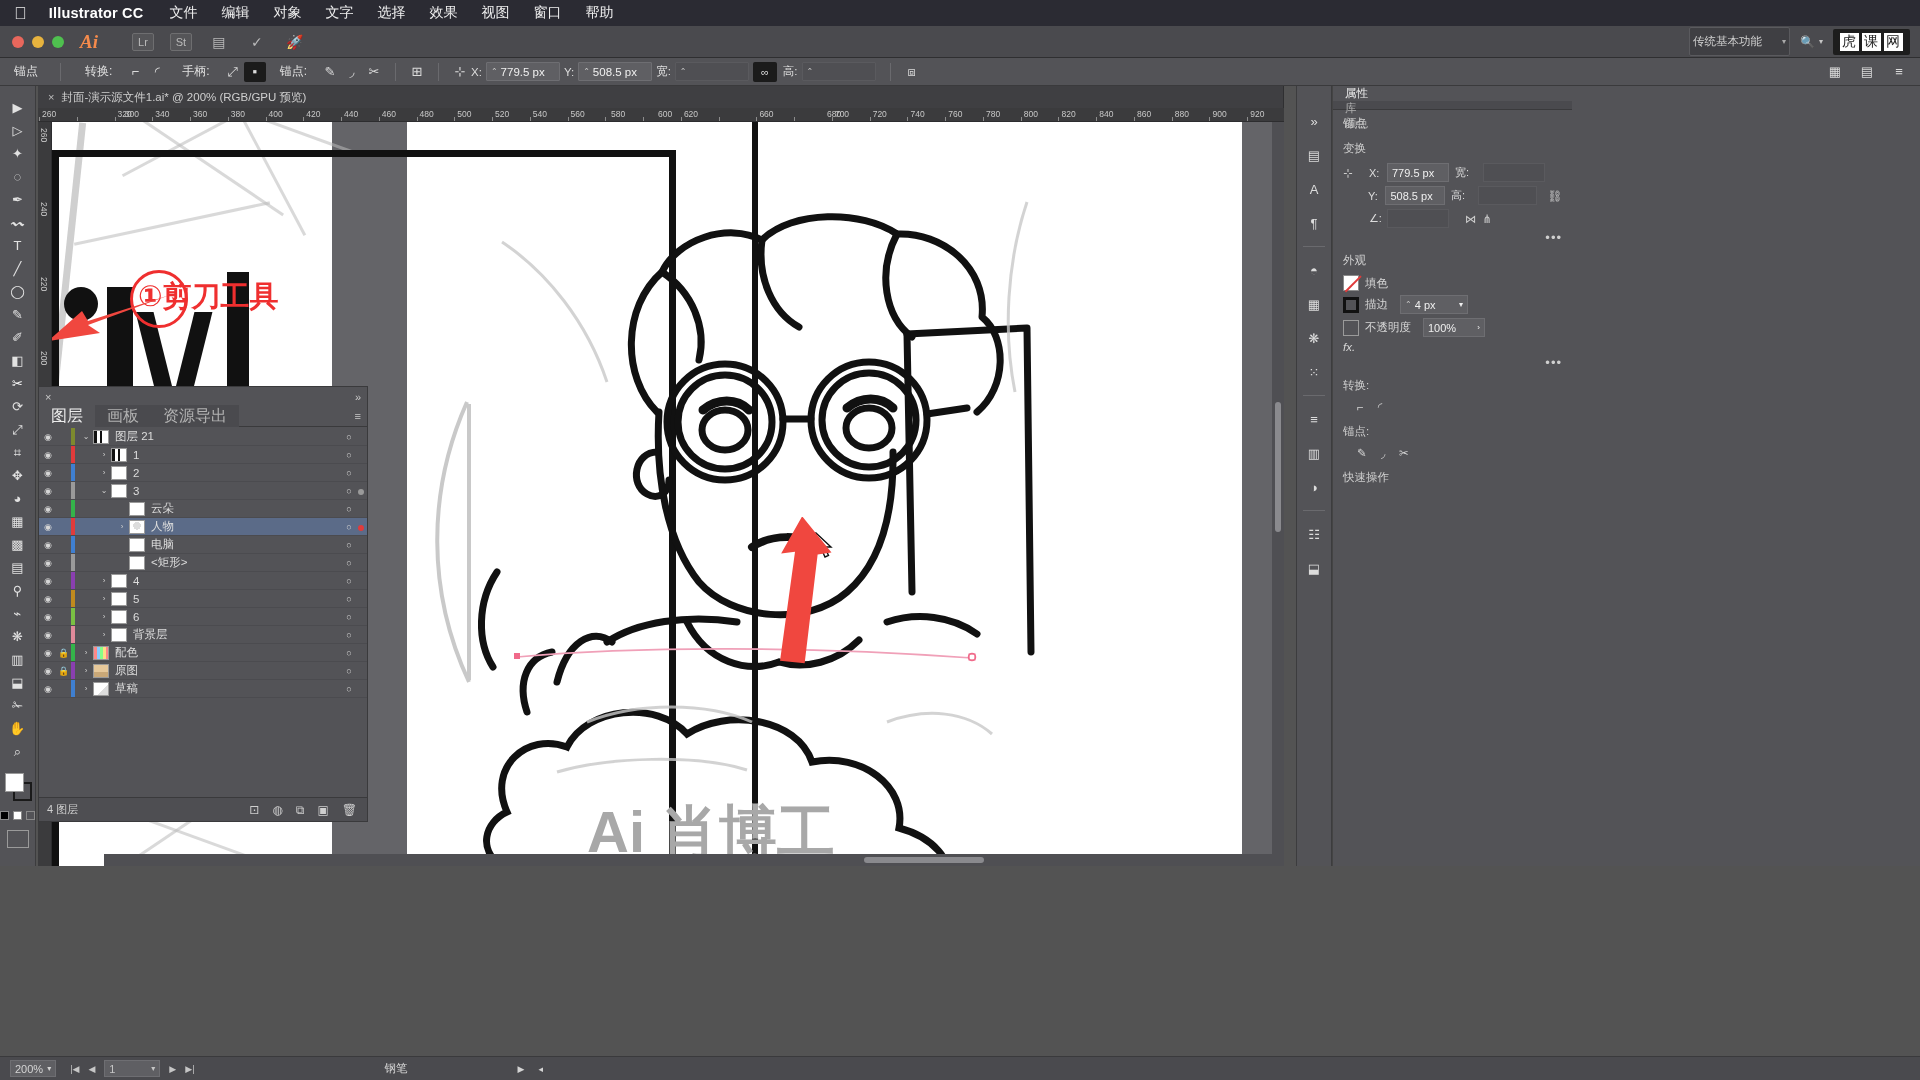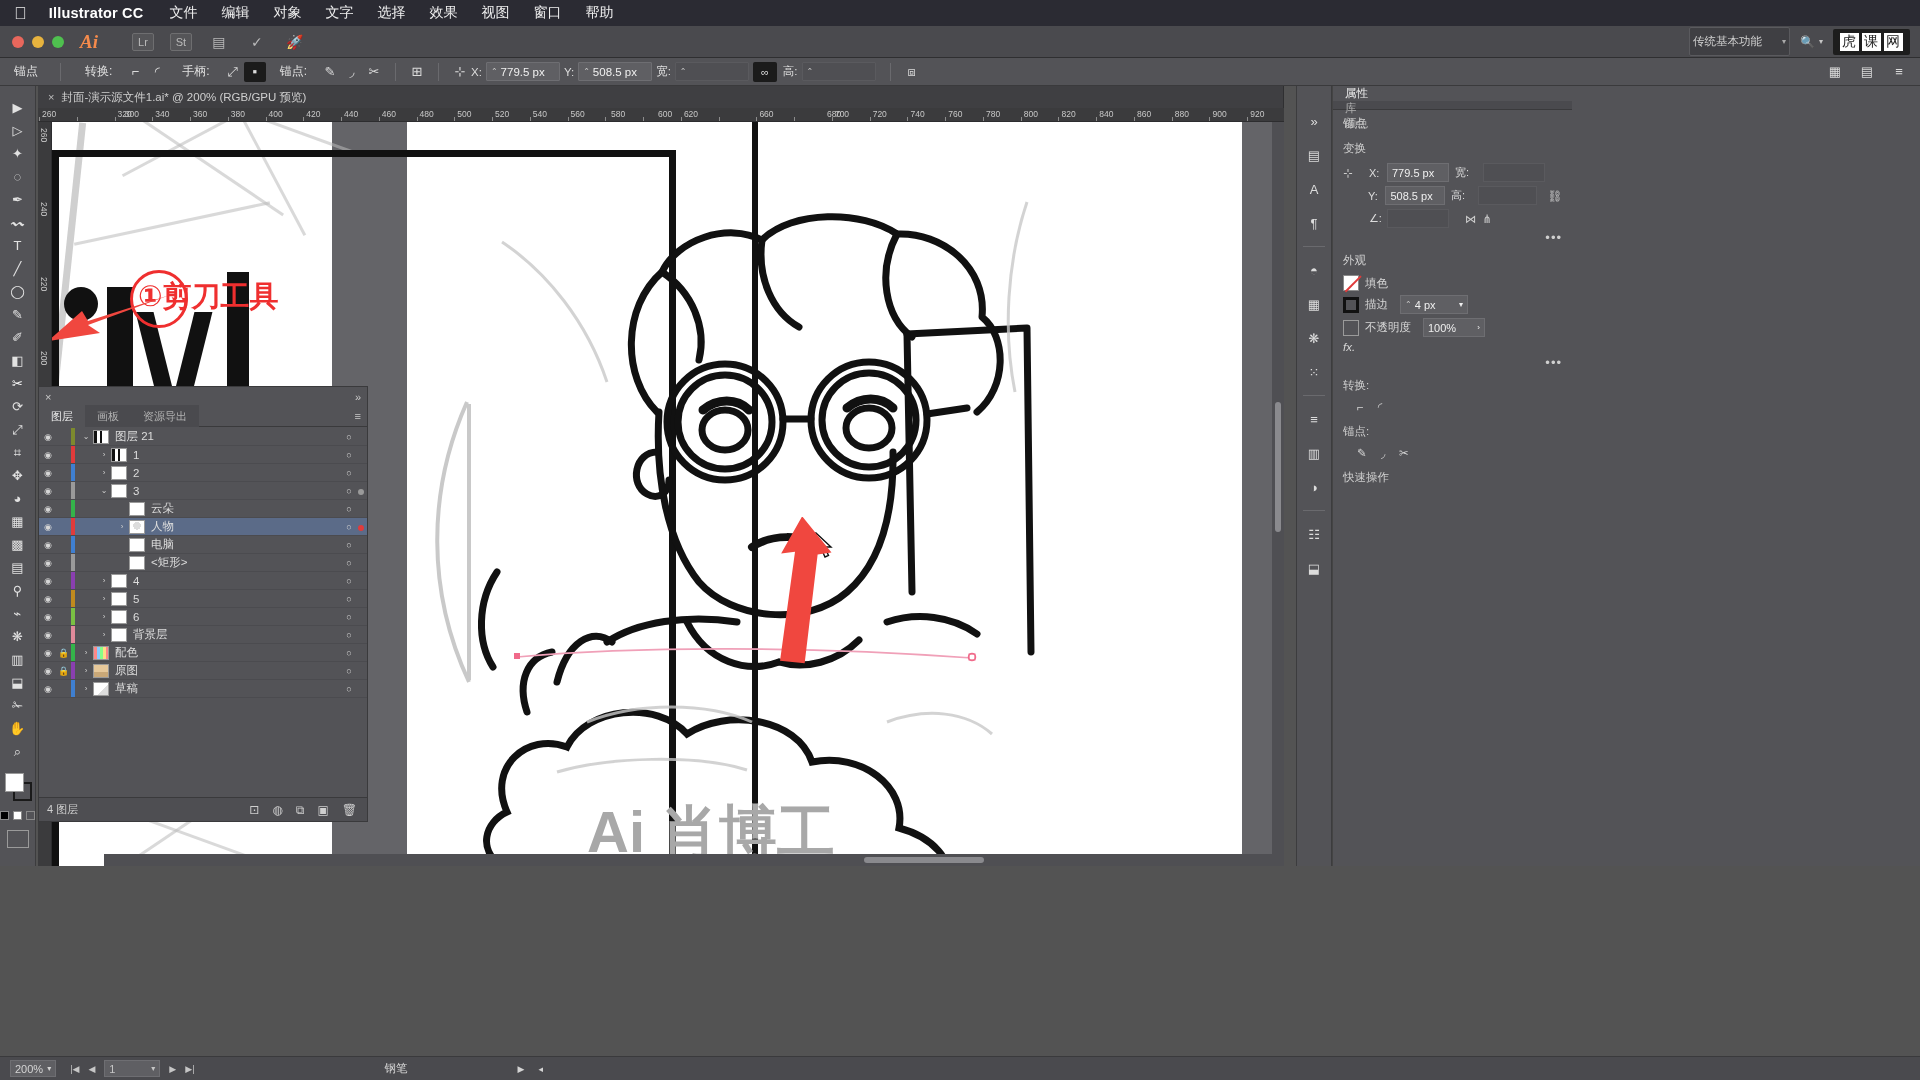--- a/index.html
+++ b/index.html
@@ -124,21 +124,21 @@
 
   
   .layers {
     position:absolute; left:38px; top:386px; width:330px; height:436px;
     background:#535357; border:1px solid #3a3a3c;
   }
   .lp-close { position:absolute; left:6px; top:4px; font-size:11px; color:#c9c9c9; }
   .lp-collapse{ position:absolute; right:6px; top:4px; font-size:11px; color:#c9c9c9;}
   .lp-tabs { position:absolute; left:0; top:18px; width:100%; height:22px; display:flex;
              border-bottom:1px solid #3a3a3c;}
-  .lp-tab { padding:0 12px; height:22px; display:flex; align-items:center; font-size:11px;
+  .lp-tab { padding:0 12px; height:22px; display:flex; align-items:center; font-size:16px;
             color:#b2b2b2; background:#4a4a4e;}
   .lp-tab.active { background:#535357; color:#ececec; }
   .lp-menu { position:absolute; right:6px; top:23px; font-size:11px; color:#c9c9c9;}
   .lp-list { position:absolute; left:0; top:41px; width:100%; height:368px; overflow:hidden;}
   .lrow { position:relative; height:18px; display:flex; align-items:center; font-size:11.5px;
           color:#dcdcdc; border-bottom:1px solid #4b4b4f; }
   .lrow.sel { background:#5b6b88; }
   .l-eye { width:18px; text-align:center; font-size:9px; color:#d6d6d6;}
   .l-lock{ width:14px; text-align:center; font-size:9px; color:#d6d6d6;}
   .l-color{ width:4px; height:17px; margin-right:4px;}

